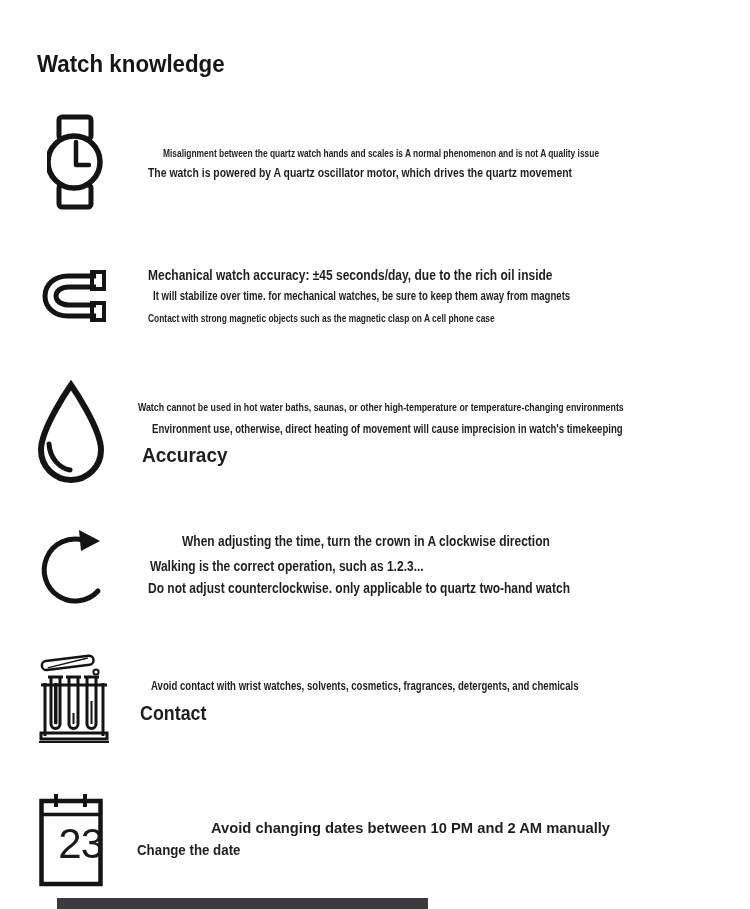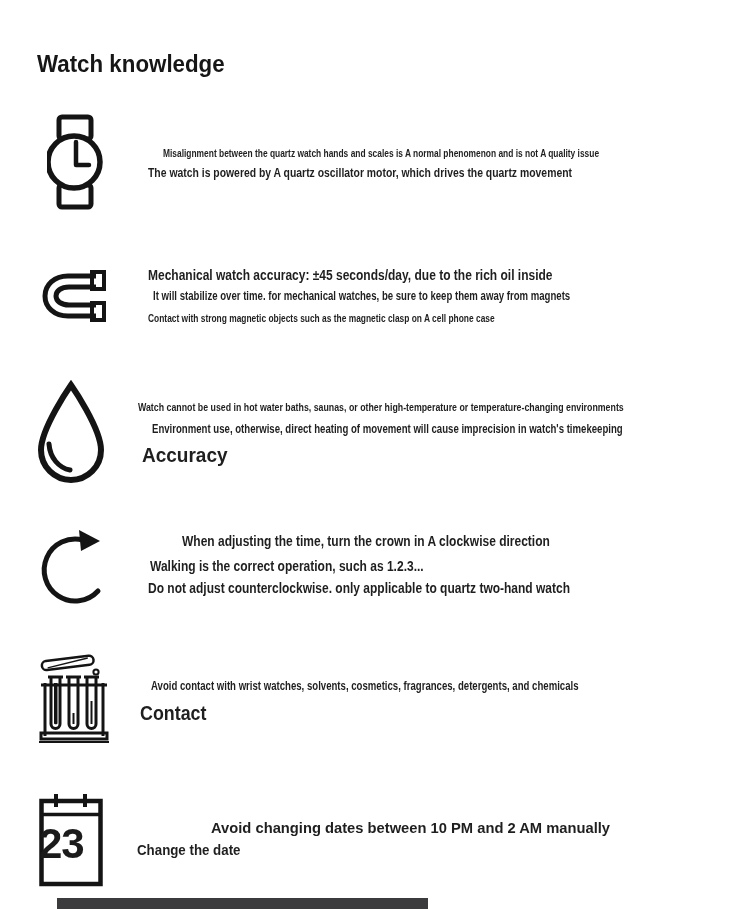--- a/index.html
+++ b/index.html
@@ -13,22 +13,22 @@
   }
   .sx95{transform:scaleX(0.95);}
   .sx85{transform:scaleX(0.85);}
   .title{
     position:absolute;left:37px;top:34px;font-size:24px;font-weight:700;color:#161616;
     transform:scaleX(0.93);transform-origin:0 0;white-space:nowrap;
   }
   .icon{position:absolute;}
   .icon svg{display:block;}
   .cal-day{
-    position:absolute;left:0;top:31px;width:100%;text-align:left;
-    font-size:42px;font-weight:700;color:#1b1b1b;letter-spacing:-1px;line-height:1;
+    position:absolute;left:0;top:31px;width:100%;text-align:right;
+    font-size:42px;font-weight:400;color:#1b1b1b;letter-spacing:-1px;line-height:1;
   }
   .footer-bar{position:absolute;left:57px;top:898px;width:371px;height:11px;background:#3b3b3d;}
 </style>
 </head>
 <body>
 
 <h1 class="title">Watch knowledge</h1>
 
 <div class="icon" style="left:47px;top:114px;">
   <svg width="56" height="96" viewBox="0 0 56 96">

